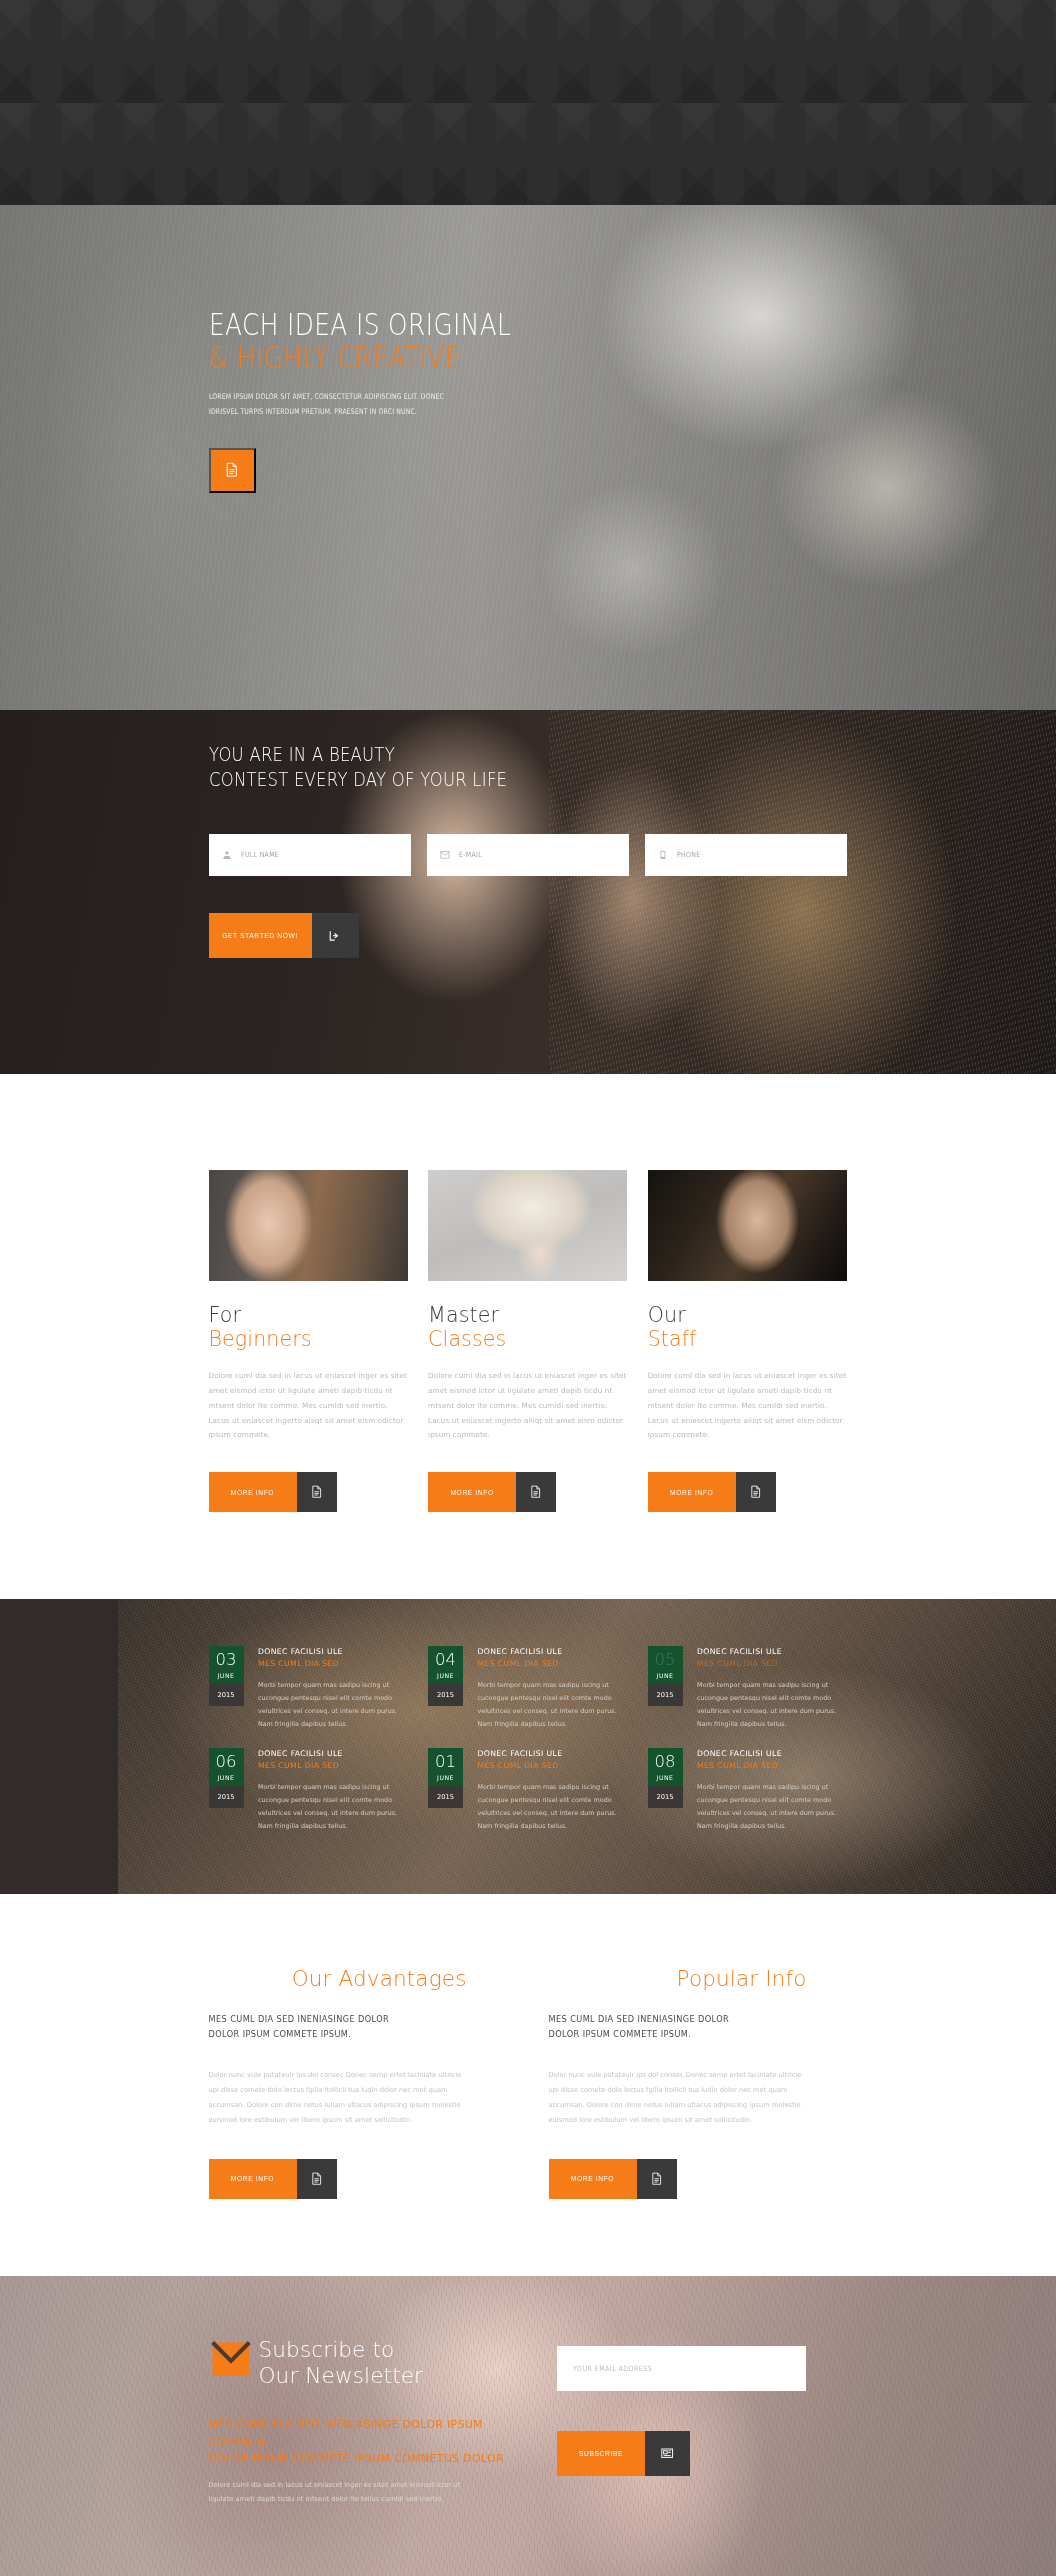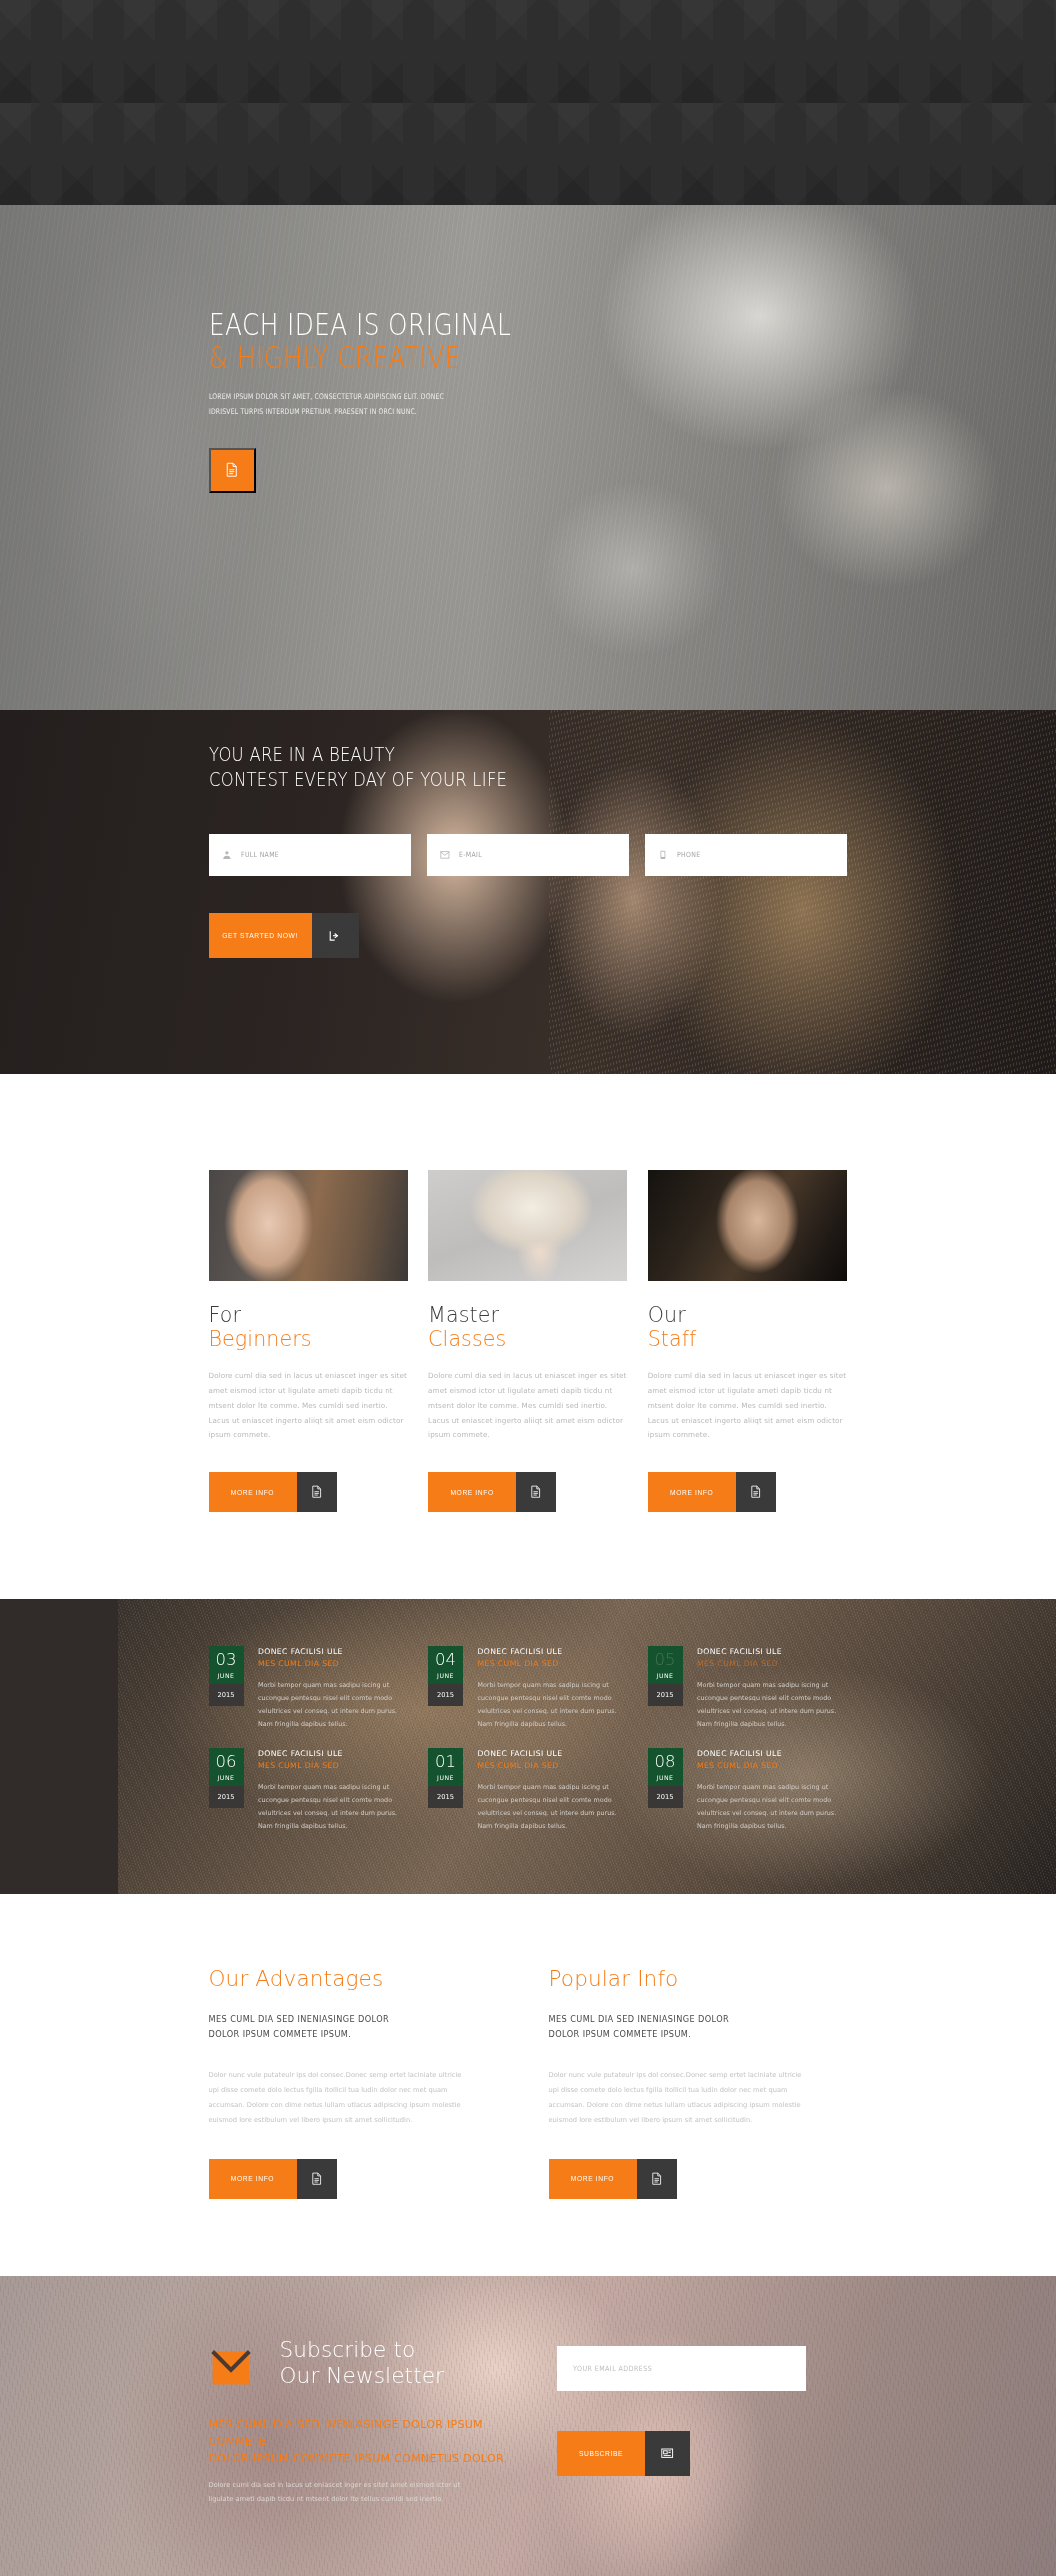--- a/index.html
+++ b/index.html
@@ -181,21 +181,21 @@
   .ntitle { font-size:7.7px; color:#fff; letter-spacing:0.4px; line-height:1.55; font-family:"DejaVu Sans", sans-serif; }
   .nsub   { font-size:7.7px; color:#f57c16; letter-spacing:0.4px; line-height:1.55; font-family:"DejaVu Sans", sans-serif; }
   .ntext  { margin-top:9.3px; font-size:6.4px; color:#d2cdc8; line-height:2.0; font-family:"DejaVu Sans", sans-serif; }
   .nfade .dnum { opacity:.18; }
   .nfade .nsub { opacity:.55; }
 
   
   .adv { background:#fff; padding:72px 0 77px; }
   .agrid { display:flex; gap:82px; }
   .acol { width:258px; }
-  .ah { font-family:"DejaVu Sans", sans-serif; font-weight:300; font-size:21.6px; color:#f57c16; letter-spacing:0.1px; }
+  .ah { font-family:"DejaVu Sans", sans-serif; font-weight:300; font-size:21.6px; color:#f57c16; letter-spacing:0.1px;text-align:right; }
   .ah2 {
     margin-top:20.6px; font-family:"DejaVu Sans", sans-serif; font-size:8.2px;
     color:#4a4a4a; line-height:1.8; letter-spacing:0.4px;
   }
   .ap { margin-top:26px; font-size:6.7px; color:#c3c3c3; line-height:2.25; font-family:"DejaVu Sans", sans-serif; }
   .abtn { margin-top:31px; }
   .abtn .lbl { width:88px; height:40px; }
   .abtn .ico { width:40px; height:40px; }
 
   
@@ -207,21 +207,21 @@
       radial-gradient(ellipse 155px 196px at 62% 62%, rgba(232,200,190,.78), rgba(170,140,136,0) 72%),
       radial-gradient(ellipse 216px 268px at 26% 55%, rgba(150,120,118,.62), rgba(110,90,90,0) 74%),
       linear-gradient(110deg,#a79a96 0%, #bda9a3 30%, #c3a9a2 52%, #9c8884 78%, #8d7d7c 100%);
   }
   .nl-hair {
     position:absolute; inset:0; opacity:.40;
     background-image:repeating-linear-gradient(86deg, rgba(60,40,40,.22) 0 0.5px, rgba(0,0,0,0) 0.5px 2.6px);
   }
   .nl-inner { position:relative; display:flex; }
   .nl-left { width:330px; }
-  .nl-head { display:flex; align-items:flex-end; gap:27px; }
+  .nl-head { display:flex; align-items:flex-start; gap:6px; }
   .nl-env { width:44px; height:44px; flex:none; }
   .nl-title { font-family:"DejaVu Sans", sans-serif; font-weight:300; font-size:21.6px; line-height:1.22; color:#fff; letter-spacing:0.1px; }
   .nl-sub { margin-top:26px; color:#f57c16; font-size:11px; line-height:1.55; letter-spacing:0.3px; font-family:"DejaVu Sans", sans-serif; }
   .nl-p { margin-top:11.3px; color:#ded6d4; font-size:6.7px; line-height:2.1; font-family:"DejaVu Sans", sans-serif; }
   .nl-right { margin-left:18.5px; padding-top:9.3px; }
   .nl-input { width:249px; height:45px; background:#fff; display:flex; align-items:center; padding-left:15.5px; }
   .nl-input input {
     border:0; outline:0; background:transparent; width:100%;
     font-family:"DejaVu Sans", sans-serif; font-size:7.2px; color:#b2b2b2; letter-spacing:0.5px;
     transform:scaleX(.88); transform-origin:left center;

